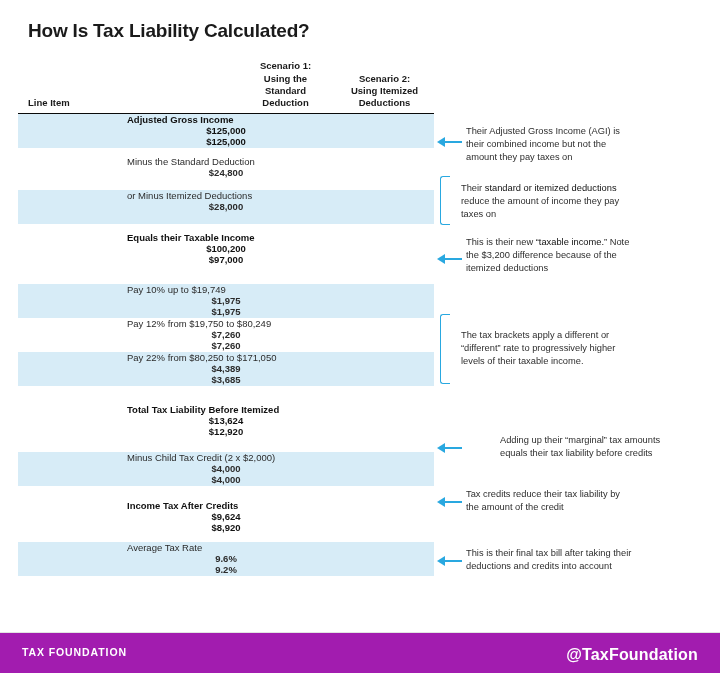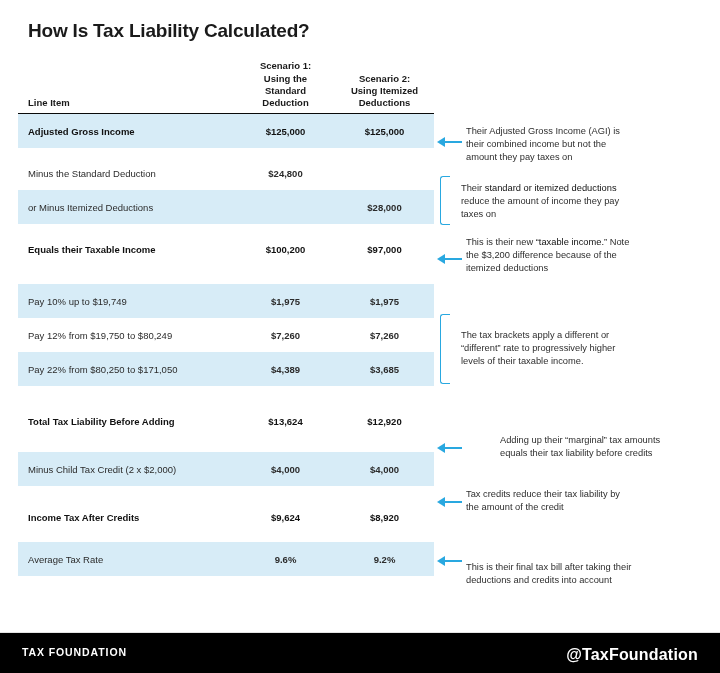--- a/index.html
+++ b/index.html
@@ -61,20 +61,21 @@
     font-weight: bold;
     color: #1a1a1a;
     line-height: 1.28;
   }
   .row {
     display: flex;
     align-items: center;
     height: 34px;
     font-size: 9.5px;
     color: #2b2b2b;
+    flex-direction: column;
   }
   .row.shaded {
     background: #d7ecf7;
   }
   .row.bold .cell {
     font-weight: bold;
     color: #111111;
   }
   .cell-item {
     width: 218px;
@@ -134,21 +135,21 @@
     border-radius: 3px 0 0 3px;
   }
 
   
   .footer {
     position: absolute;
     left: 0;
     bottom: 0;
     width: 720px;
     height: 40px;
-    background: #000000;
+    background: #a21caf;
     color: #ffffff;
   }
   .footer .left {
     position: absolute;
     left: 22px;
     top: 13px;
     font-size: 10.5px;
     font-weight: bold;
     letter-spacing: 0.9px;
   }
@@ -239,21 +240,21 @@
 
     <div class="row shaded">
       <div class="cell cell-item">Pay 22% from $80,250 to $171,050</div>
       <div class="cell cell-num">$4,389</div>
       <div class="cell cell-num">$3,685</div>
     </div>
 
     <div class="spacer-18"></div>
 
     <div class="row bold">
-      <div class="cell cell-item">Total Tax Liability Before Adding</div>
+      <div class="cell cell-item">Total Tax Liability Before Itemized</div>
       <div class="cell cell-num">$13,624</div>
       <div class="cell cell-num">$12,920</div>
     </div>
 
     <div class="spacer-14"></div>
 
     <div class="row shaded">
       <div class="cell cell-item">Minus Child Tax Credit (2 x $2,000)</div>
       <div class="cell cell-num">$4,000</div>
       <div class="cell cell-num">$4,000</div>
@@ -326,21 +327,21 @@
   </div>
   <div class="annot" style="left:466px; top:488px;">
     <span>Tax credits reduce their tax liability by</span><br>
     <span>the amount of the credit</span>
   </div>
 
   <div class="arrow" style="left:437px; top:555px;">
     <div class="headtri"></div>
       <div class="shaft"></div>
   </div>
-  <div class="annot" style="left:466px; top:547px;margin-top:14px;">
+  <div class="annot" style="left:466px; top:547px;">
     <span>This is their final tax bill after taking their</span><br>
     <span>deductions and credits into account</span>
   </div>
 
   <div class="footer-sep"></div>
   <div class="footer">
     <div class="left">TAX FOUNDATION</div>
     <div class="right">@TaxFoundation</div>
   </div>
 

